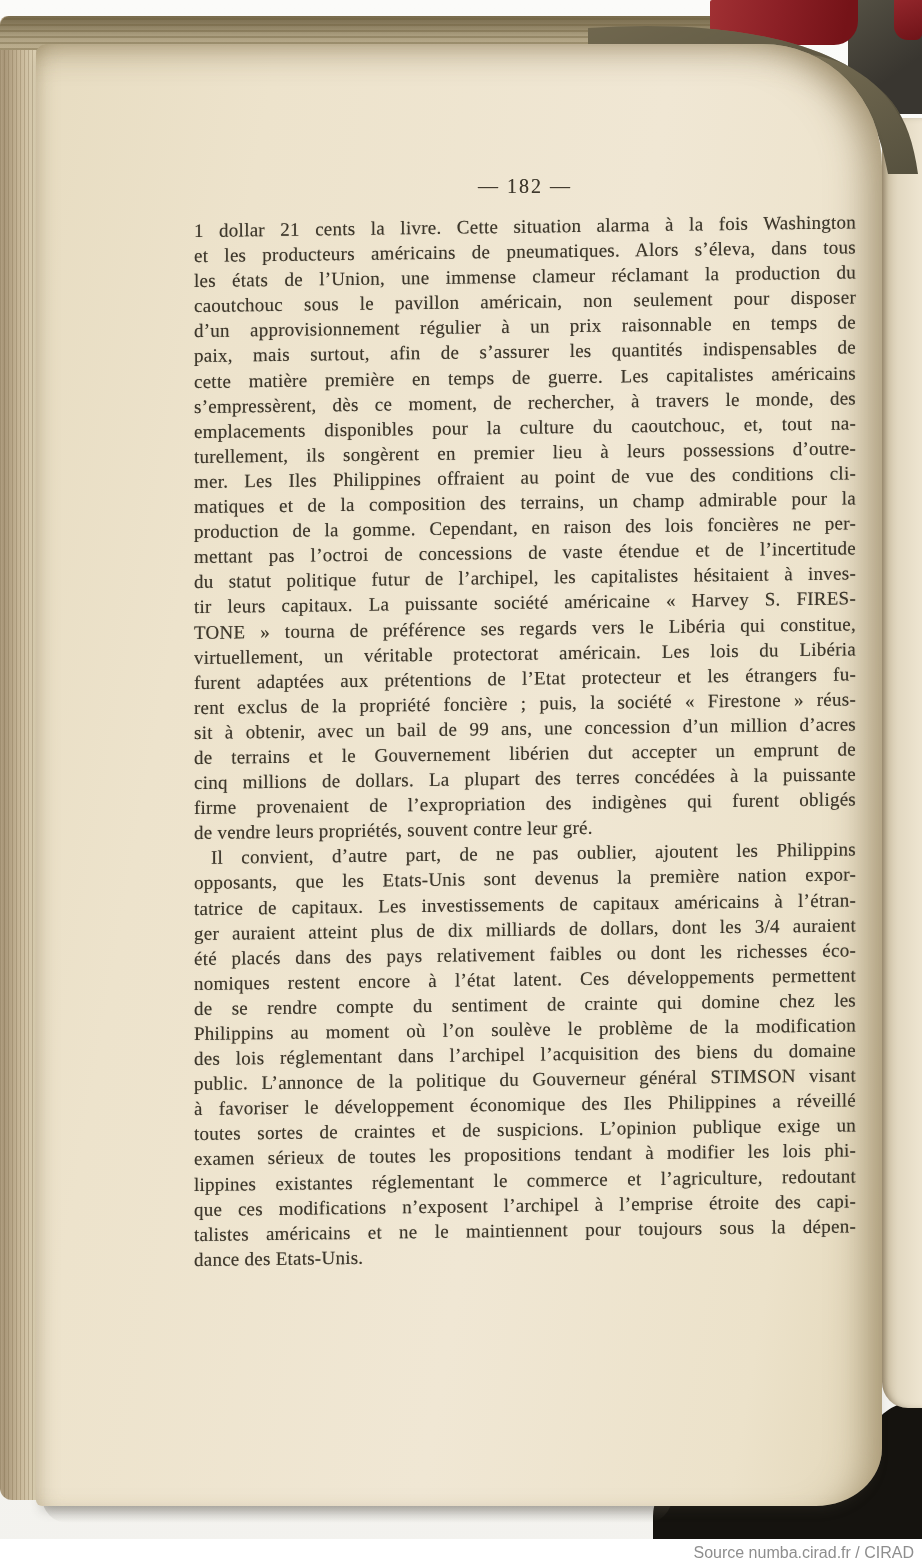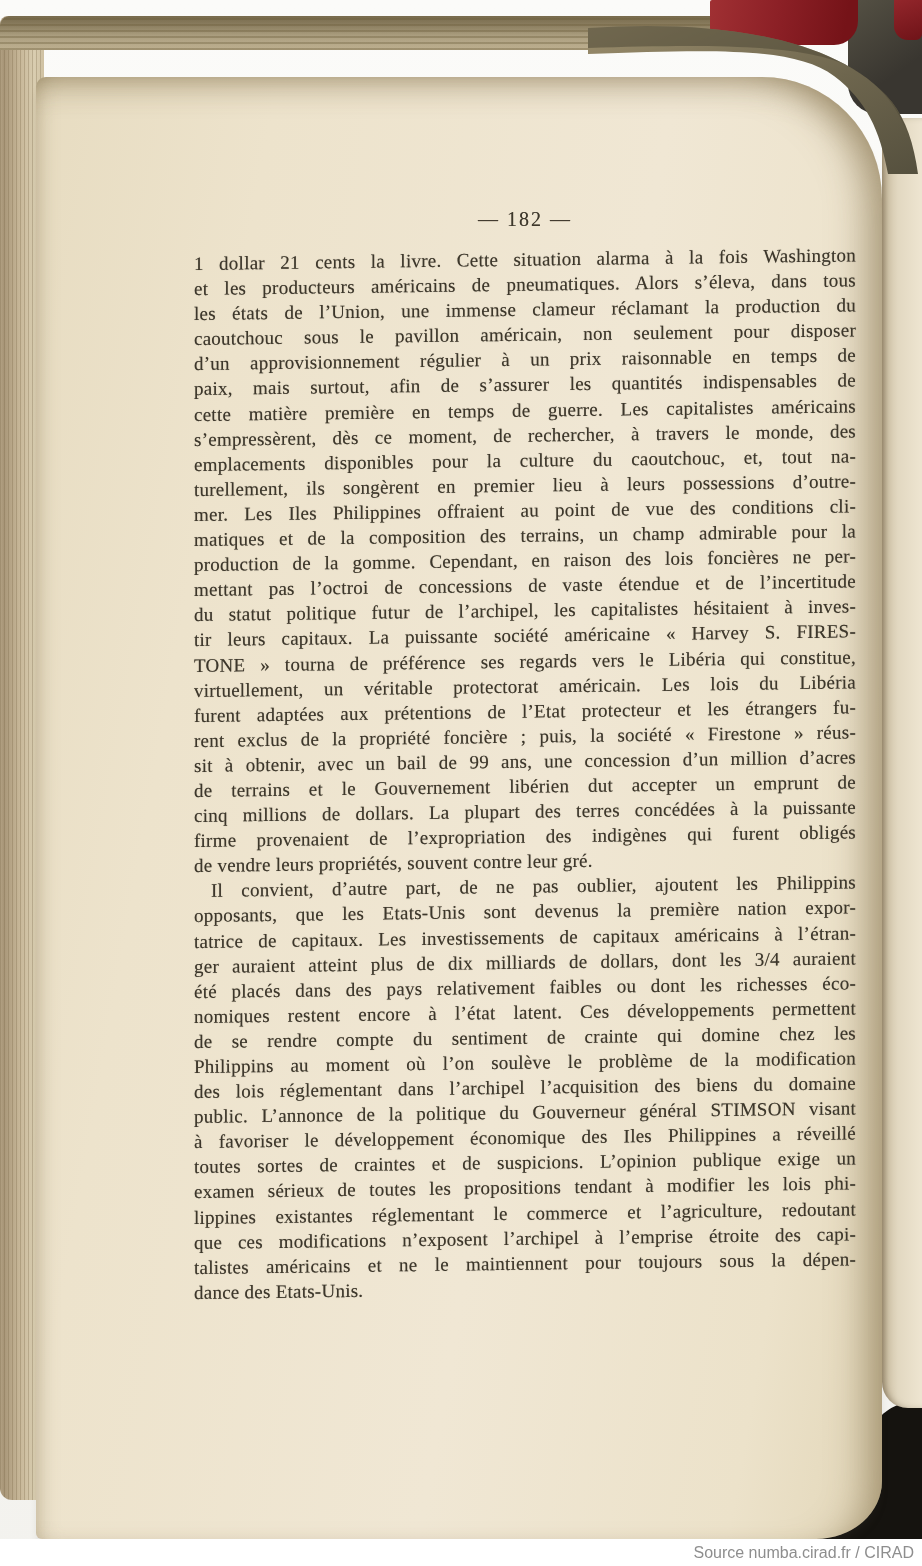--- a/index.html
+++ b/index.html
@@ -61,21 +61,21 @@
   .crescent{left:588px;top:8px;width:334px;height:168px;}
 
   
   .page{left:36px;top:44px;width:846px;height:1462px;
     background:linear-gradient(100deg,#e7dcc1 0%,#ede3cc 22%,#f0e7d4 58%,#ece2ca 86%,#e2d6b8 100%);
     border-radius:10px 120px 66px 6px / 10px 122px 58px 6px;
     box-shadow:
       inset -32px 10px 36px -16px rgba(110,90,50,.50),
       inset 14px 0 22px -14px rgba(120,100,60,.42),
       inset 0 28px 32px -22px rgba(120,100,60,.34),
-      0 10px 12px -6px rgba(60,55,45,.30); margin-top: 33px;}
+      0 10px 12px -6px rgba(60,55,45,.30);}
 
   .page-number{left:158px;top:131px;width:662px;text-align:center;
     font-size:20px;letter-spacing:2px;color:#3e382c;
     text-shadow:0 0 .6px rgba(62,56,44,.6);}
 
   .body-text{left:158px;top:174px;width:662px;
     transform:skewY(-0.75deg);transform-origin:0 0;
     color:#3d372b;font-size:19px;letter-spacing:.25px;
     text-shadow:0 0 .7px rgba(61,55,43,.55);}
   .line{height:25.1px;line-height:25.1px;white-space:nowrap;

